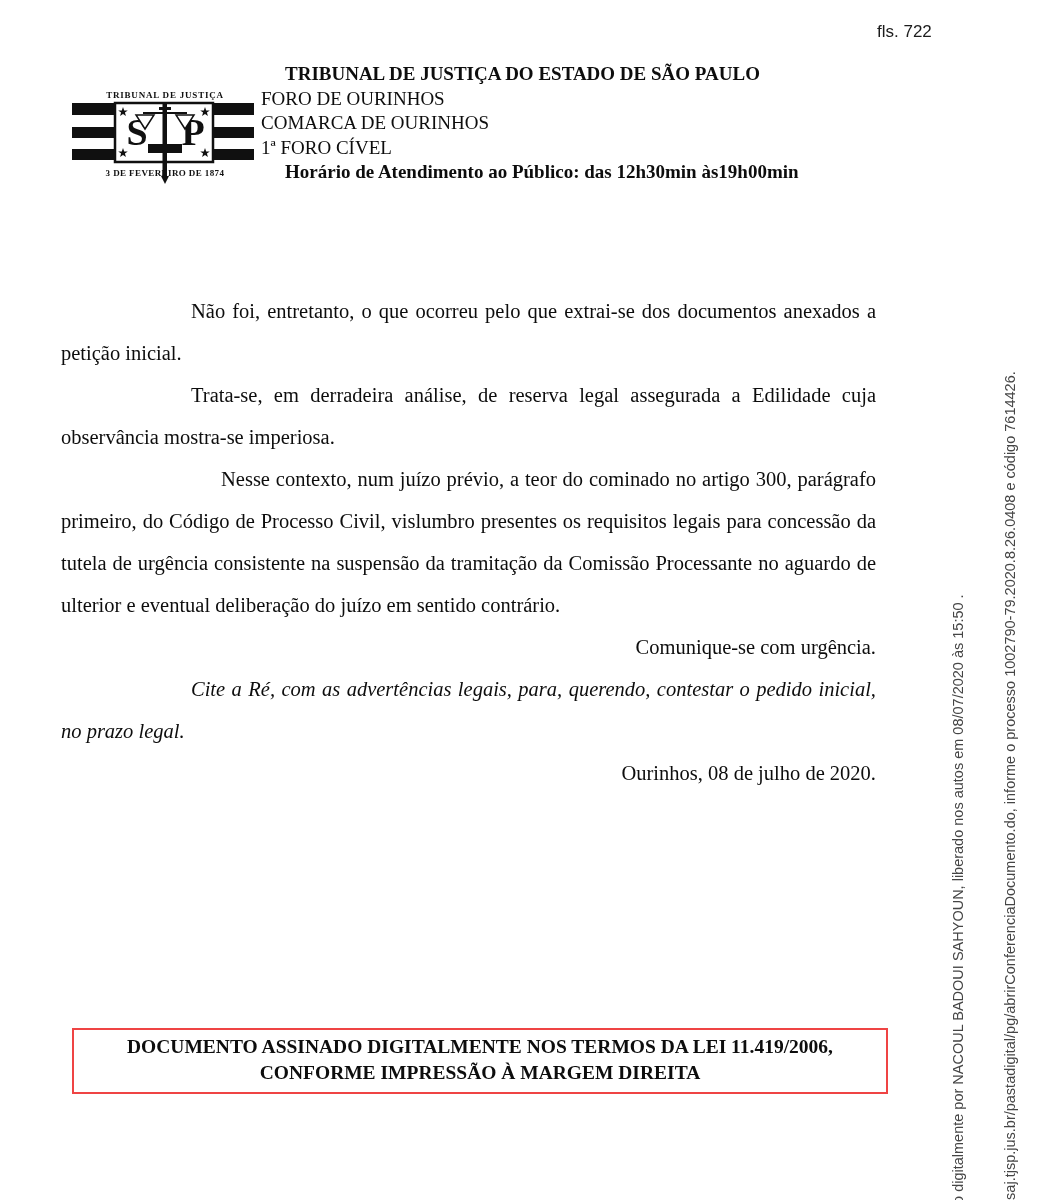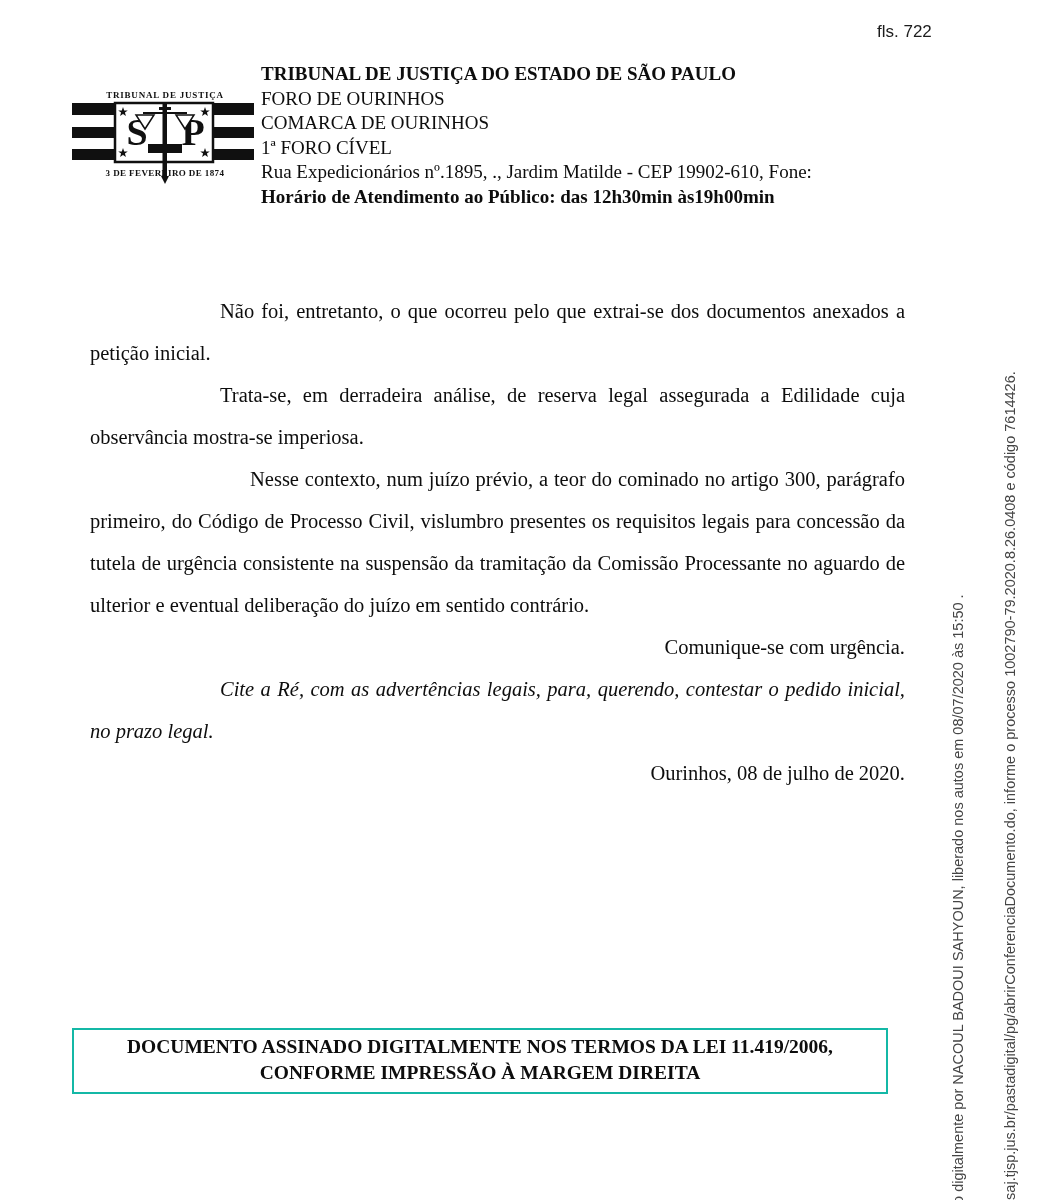--- a/index.html
+++ b/index.html
@@ -21,44 +21,44 @@
   }
 
   
   .logo{position:absolute;left:72px;top:84px;width:182px;height:114px;}
 
   
   .letterhead{
     position:absolute;left:261px;top:62px;width:660px;
     font-size:19px;line-height:24.5px;color:#0d0d0d;
   }
-  .letterhead .bold{font-weight:bold;}
+  .letterhead .bold{font-weight:bold;margin-left:24px;}
 
   
   .content{
-    position:absolute;left:90px;top:290px;width:815px;
+    position:absolute;left:61px;top:290px;width:815px;
     font-size:20.5px;line-height:42px;color:#0d0d0d;
   }
   .content p{
     margin:0;
     text-align:justify;
     text-indent:130px;
   }
   .content p.indent-lg{text-indent:160px;}
   .content p.single{text-align:right;}
   .mb31{margin-bottom:31px;}
   .mb22{margin-bottom:22px;}
   .mb36{margin-bottom:36px;}
   .mb8{margin-bottom:8px;font-style:italic;}
   .mb38{margin-bottom:38px;}
 
   
   .sig-box{
     position:absolute;left:72px;top:1028px;width:812px;
-    border:2px solid #14b8a6;
+    border:2px solid #ef4444;
     padding:4px 0 6px 0;
     text-align:center;
     font-weight:bold;
     font-size:19.5px;line-height:26px;
     color:#0d0d0d;
     background:#fff;
   }
 
   
   .stamp{
@@ -113,21 +113,20 @@
       <rect x="76" y="60" width="34" height="9" fill="#101010" stroke="none"></rect>
       <polygon points="89,92 97,92 93,100" fill="#101010" stroke="none"></polygon>
     </g>
   </svg>
 
   <div class="letterhead">
     <div class="bold">TRIBUNAL DE JUSTIÇA DO ESTADO DE SÃO PAULO</div>
     <div>FORO DE OURINHOS</div>
     <div>COMARCA DE OURINHOS</div>
     <div>1ª FORO CÍVEL</div>
-    <div>Rua Expedicionários nº.1895, ., Jardim Matilde - CEP 19902-610, Fone:</div>
     <div class="bold">Horário de Atendimento ao Público: das 12h30min às19h00min</div>
   </div>
 
   <div class="content">
     <p class="mb31">Não foi, entretanto, o que ocorreu pelo que extrai-se dos documentos anexados a petição inicial.</p>
     <p class="mb31">Trata-se, em derradeira análise, de reserva legal assegurada  a Edilidade cuja observância mostra-se imperiosa.</p>
     <p class="mb22 indent-lg">Nesse contexto, num juízo prévio, a teor do cominado no artigo 300, parágrafo primeiro, do Código de Processo Civil, vislumbro presentes os requisitos legais para concessão da tutela de urgência consistente na suspensão da tramitação da Comissão Processante no aguardo de ulterior e eventual deliberação do juízo em sentido contrário.</p>
     <p class="mb36 single">Comunique-se com urgência.</p>
     <p class="mb8">Cite a Ré, com as advertências legais, para, querendo, contestar o pedido inicial, no prazo legal.</p>
     <p class="single">Ourinhos, 08 de julho de 2020.</p>

